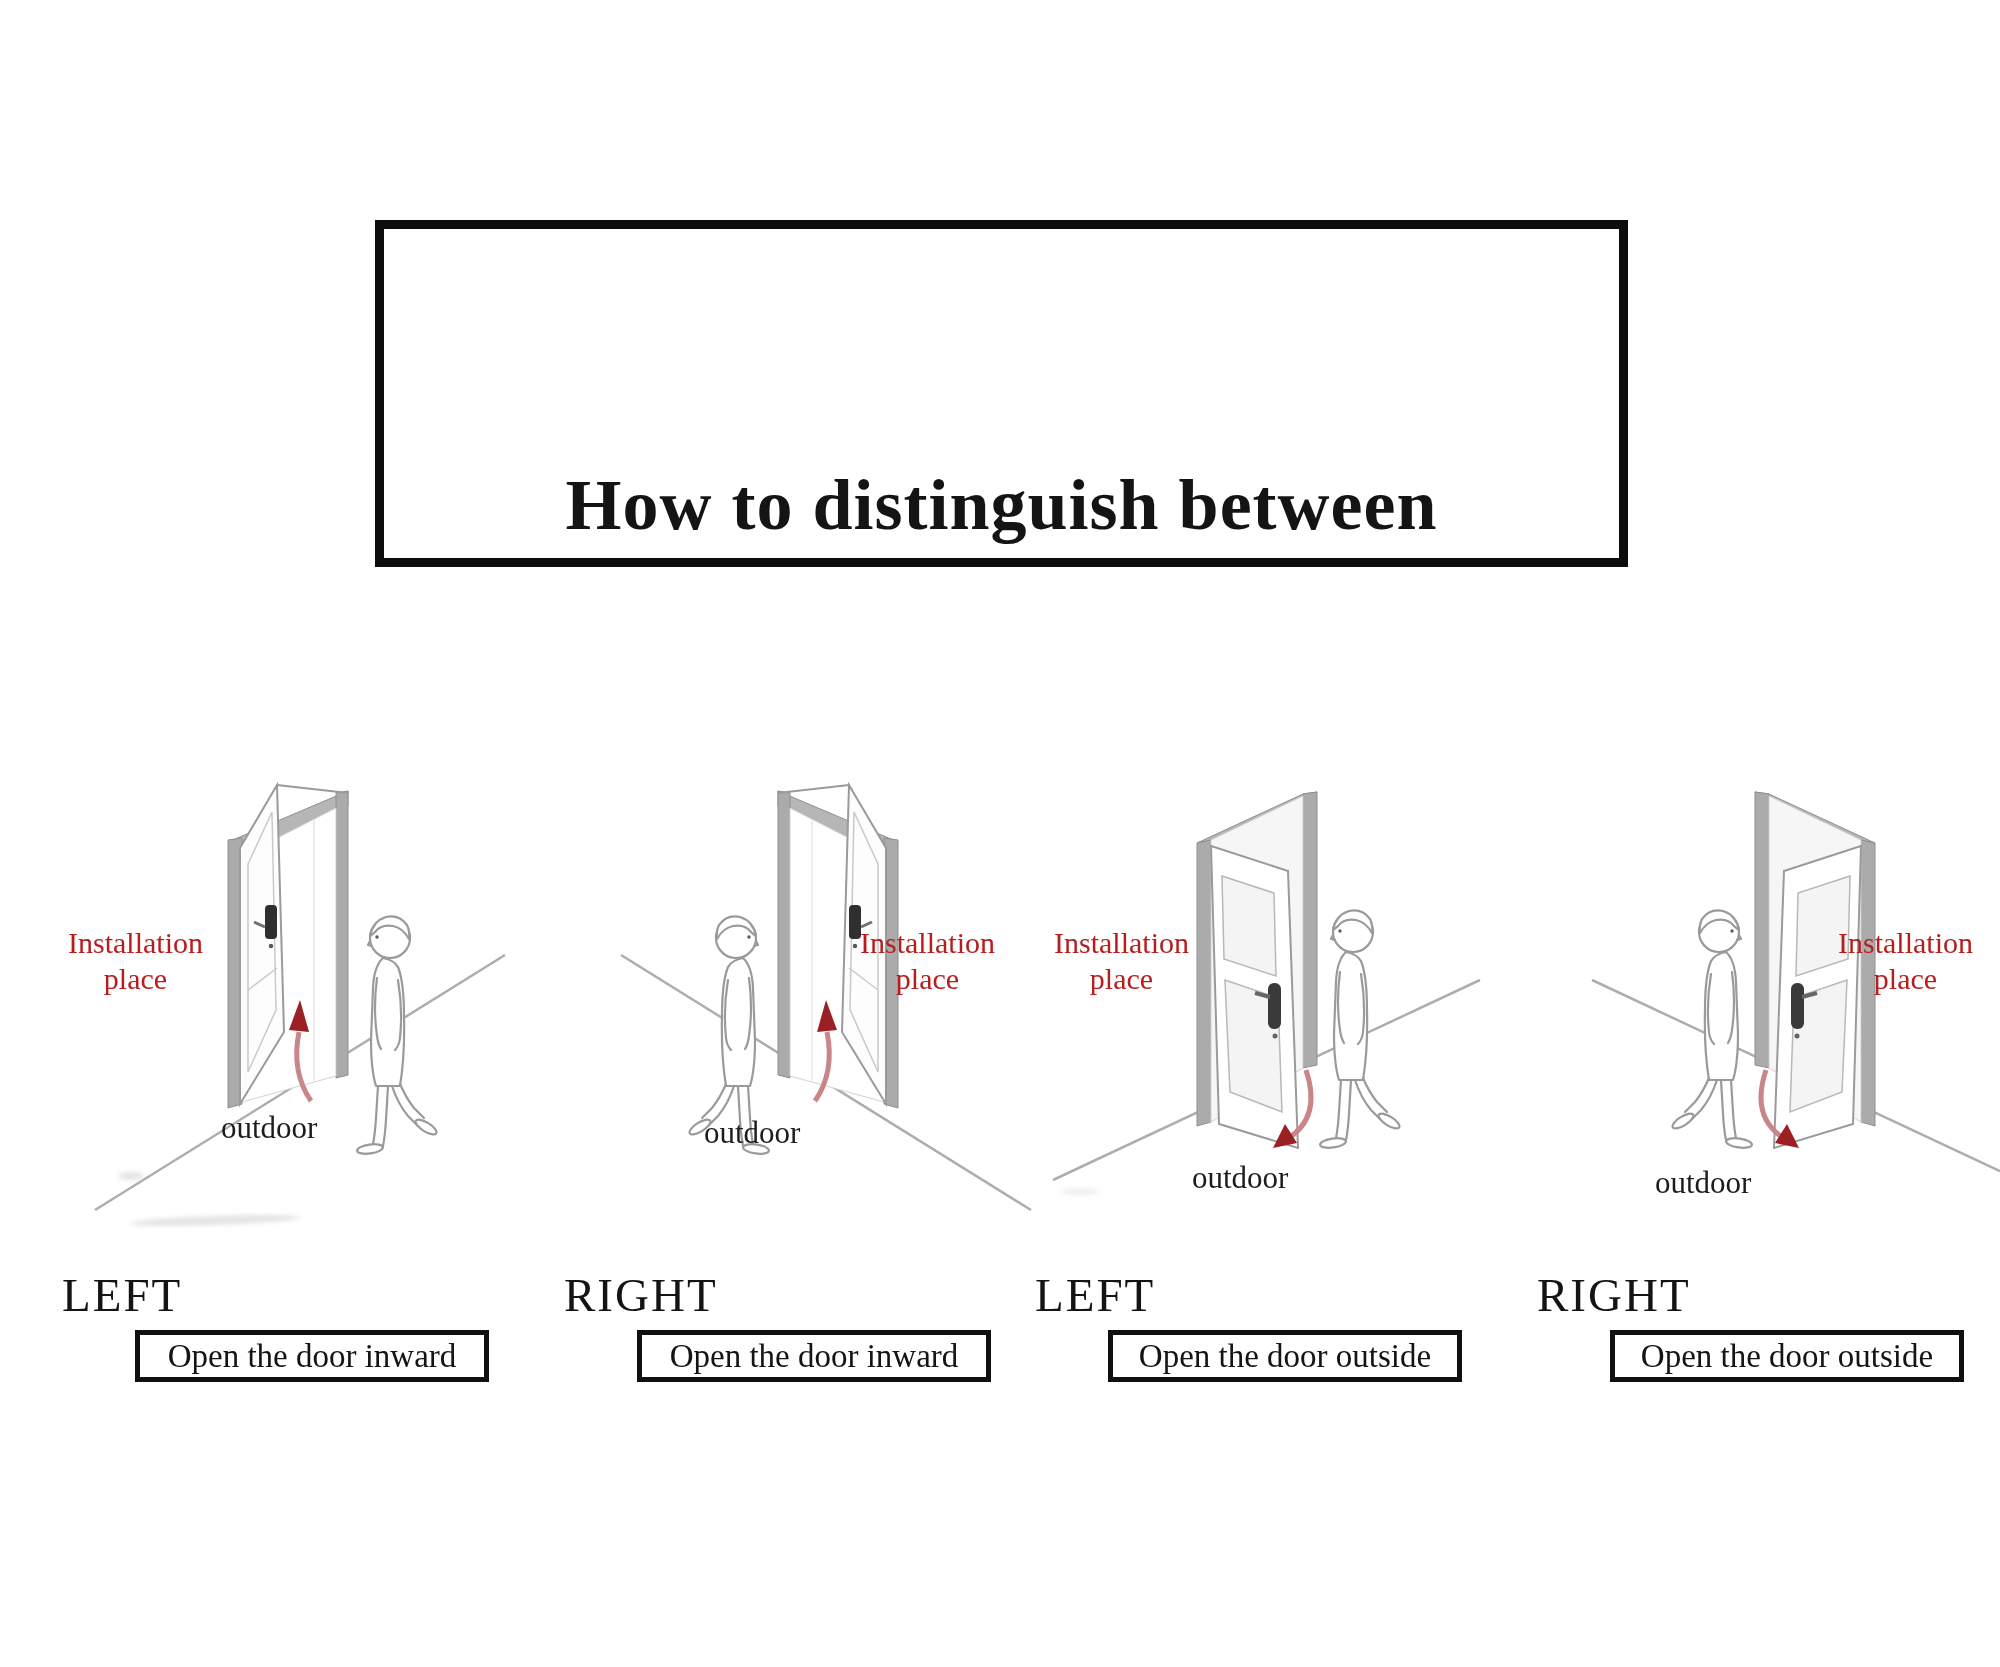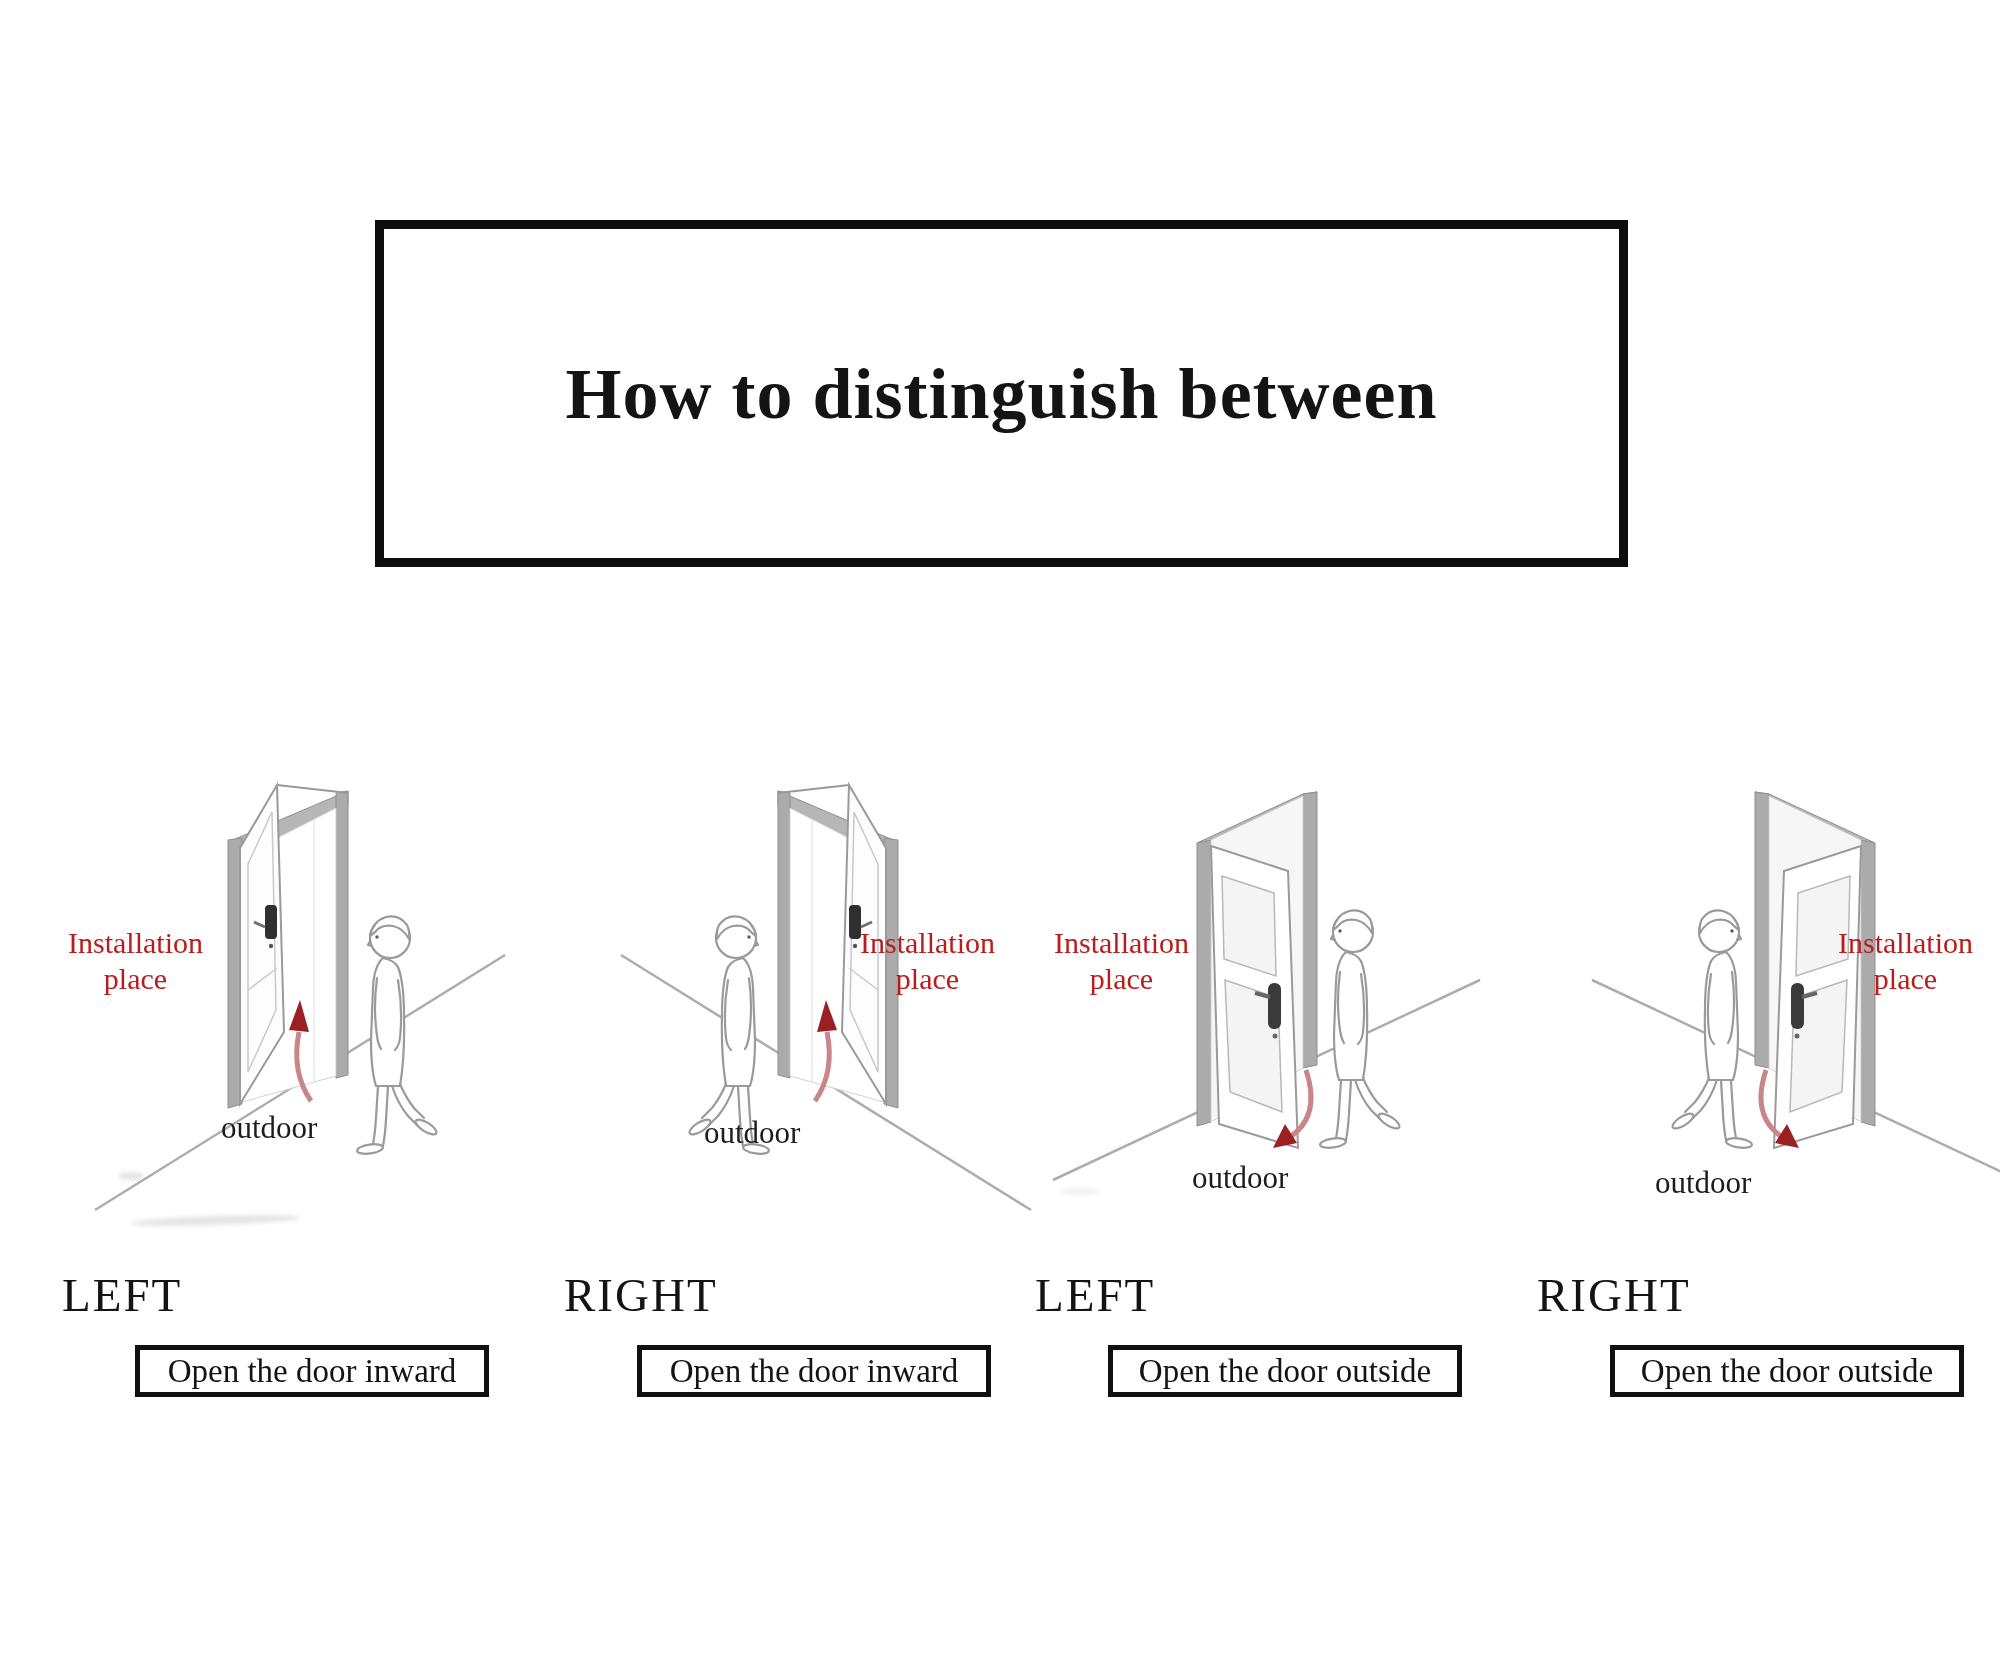--- a/index.html
+++ b/index.html
@@ -4,21 +4,21 @@
 <style>
   html,body{margin:0;padding:0;}
   body{
     width:2000px;height:1667px;position:relative;background:#ffffff;
     font-family:"Liberation Serif","DejaVu Serif",serif;color:#1a1a1a;overflow:hidden;
   }
   
   .title-box{
     position:absolute;left:375px;top:220px;width:1253px;height:347px;
     border:9px solid #0d0d0d;box-sizing:border-box;background:#fff;
-    display:flex;flex-direction:column;justify-content:center;align-items:center;
+    display:flex;flex-direction:column;justify-content:flex-end;align-items:center;
   }
   .title-line{
     font-size:72px;font-weight:bold;line-height:106px;letter-spacing:1px;
     text-align:center;white-space:nowrap;color:#141414;
   }
   
   .panel{position:absolute;top:680px;width:500px;height:740px;}
   .panel.p0{left:62px;} .panel.p1{left:564px;} .panel.p2{left:1035px;} .panel.p3{left:1537px;}
   .art{position:absolute;left:0;top:0;width:500px;height:560px;}
   .install-label{
@@ -29,21 +29,21 @@
     position:absolute;width:150px;text-align:left;
     font-size:31px;color:#1c1c1c;
   }
   .side-label{
     position:absolute;left:0;top:588px;width:500px;text-align:left;
     font-size:47px;letter-spacing:2px;color:#141414;
   }
   .instruction-box{
     position:absolute;left:73px;top:650px;width:354px;height:52px;box-sizing:border-box;
     border:5px solid #101010;display:flex;align-items:center;justify-content:center;
-    font-size:33px;color:#141414;background:#fff;white-space:nowrap;margin-top:15px;
+    font-size:33px;color:#141414;background:#fff;white-space:nowrap;
   }
   
   .artifact{position:absolute;background:#b9b9b9;opacity:.38;filter:blur(2px);border-radius:50%;}
   .a1{left:130px;top:1216px;width:170px;height:9px;transform:rotate(-2deg);}
   .a2{left:118px;top:1172px;width:26px;height:8px;}
   .a3{left:1060px;top:1188px;width:40px;height:7px;opacity:.22;}
 </style>
 </head>
 <body>
 

